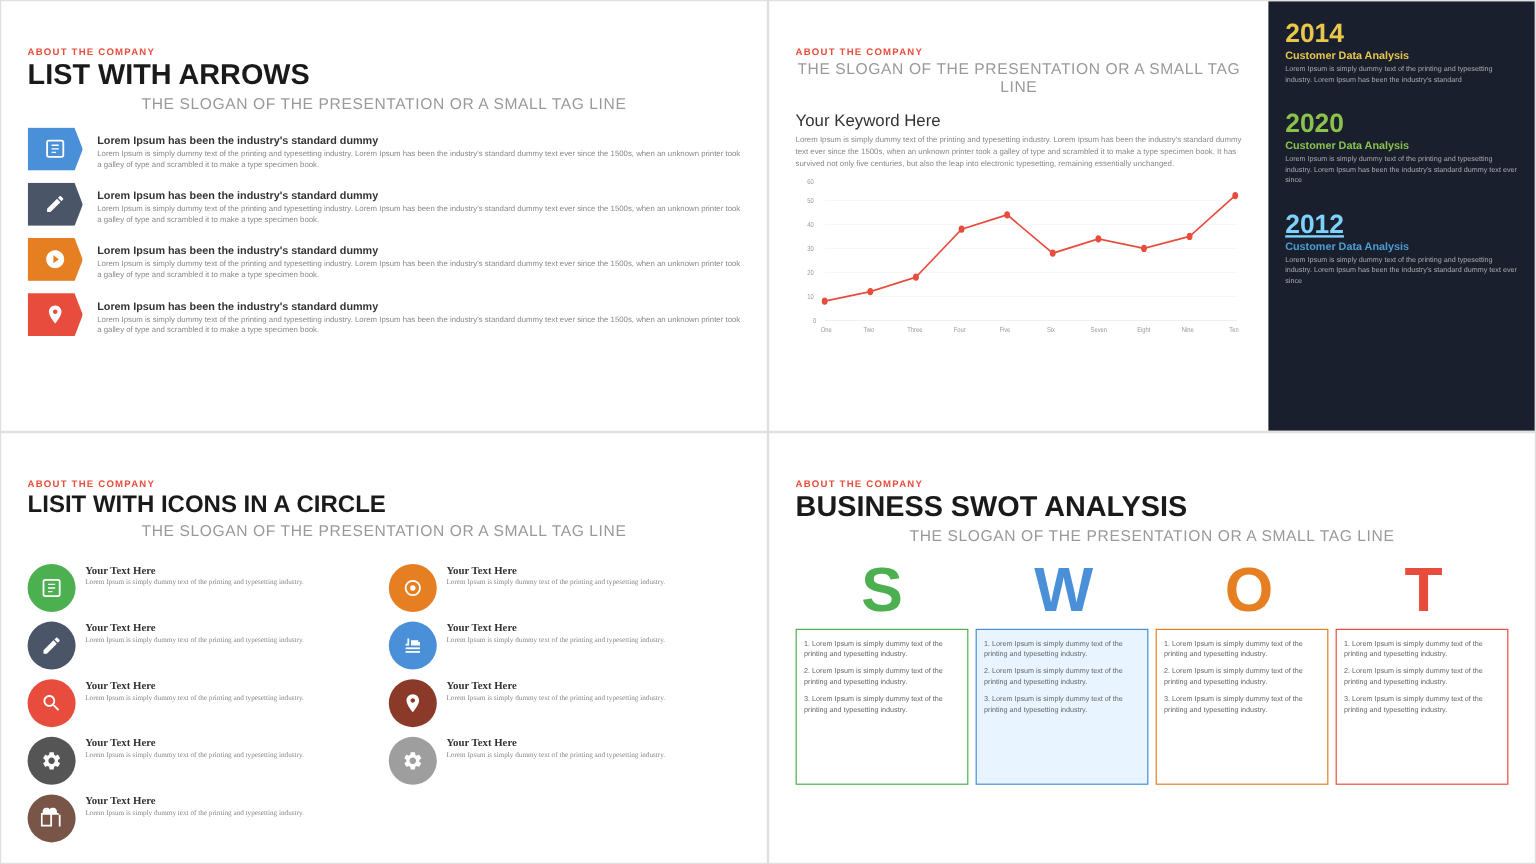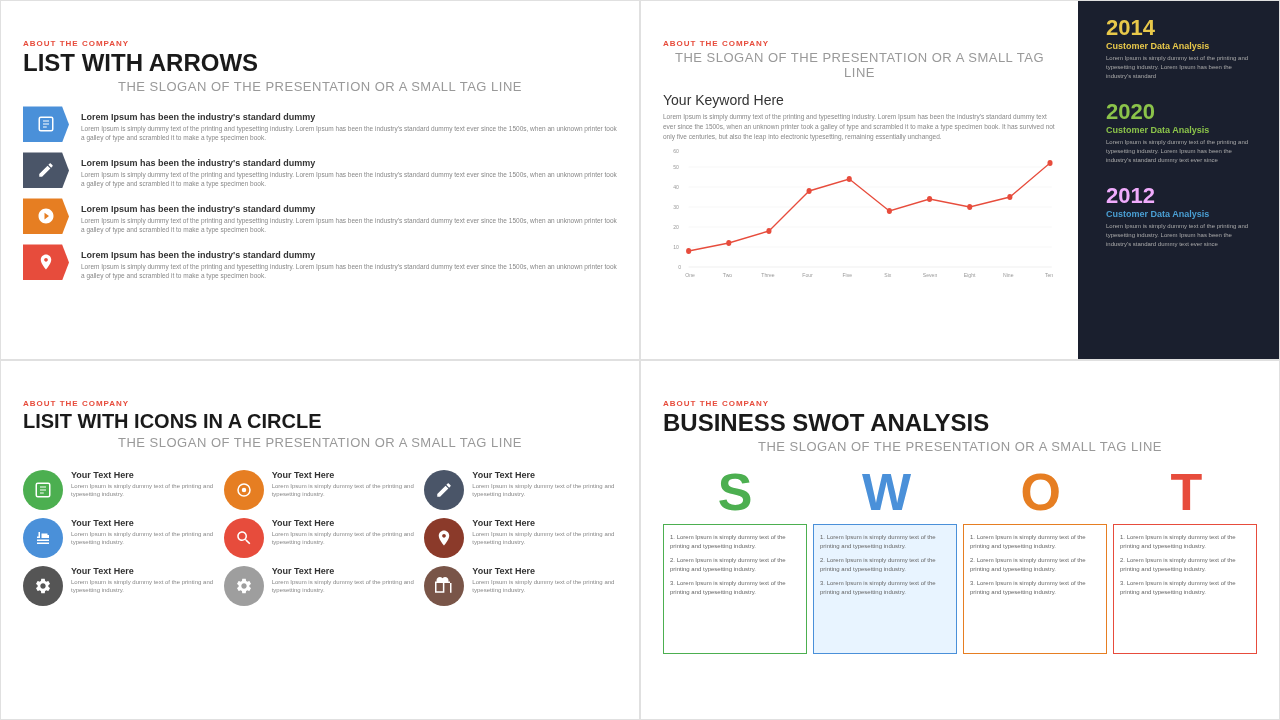--- a/index.html
+++ b/index.html
@@ -94,23 +94,23 @@
       padding: 0;
     }
 
     .financial-main {
       flex: 1;
       padding: 18px 22px;
       overflow: hidden;
     }
 
     .financial-sidebar {
-      width: 201px;
+      width: 222px;
       background: #1a1f2e;
-      padding: 14px 28px;
+      padding: 14px 14px;
       flex-shrink: 0;
     }
 
     .chart-keyword {
       font-size: 14px;
       font-weight: normal;
       color: #333;
       margin-bottom: 4px;
     }
 
@@ -125,44 +125,45 @@
       margin-bottom: 18px;
     }
 
     .sidebar-year .year {
       font-size: 22px;
       font-weight: 900;
       color: #e8c84a;
     }
 
     .sidebar-year.y2013 .year { color: #8bc34a; }
-    .sidebar-year.y2012 .year { color: #f0abfc; }
+    .sidebar-year.y2012 .year { color: #7dd3fc; text-decoration: underline; }
 
     .sidebar-year .title {
       font-size: 9px;
       font-weight: bold;
       color: #e8c84a;
       margin-bottom: 3px;
     }
 
     .sidebar-year.y2013 .title { color: #8bc34a; }
     .sidebar-year.y2012 .title { color: #4a9fd4; }
 
     .sidebar-year p {
       font-size: 6px;
       color: #aaa;
       line-height: 1.5;
     }
 
     
     .icons-grid {
       display: grid;
-      grid-template-columns: repeat(3, 1fr);
+      grid-template-columns: repeat(2, 1fr);
       gap: 8px;
       margin-top: 20px;
+      font-family: Liberation Serif, serif;
     }
 
     .icon-item {
       display: flex;
       align-items: flex-start;
       gap: 8px;
     }
 
     .circle-icon {
       width: 40px;

